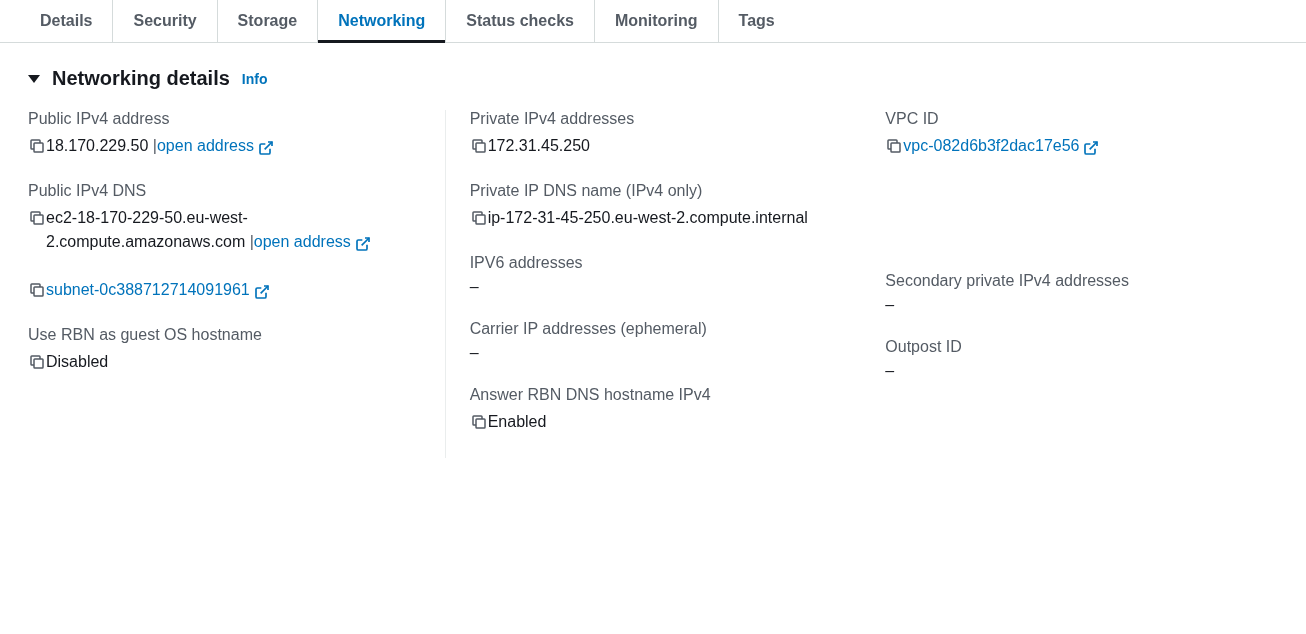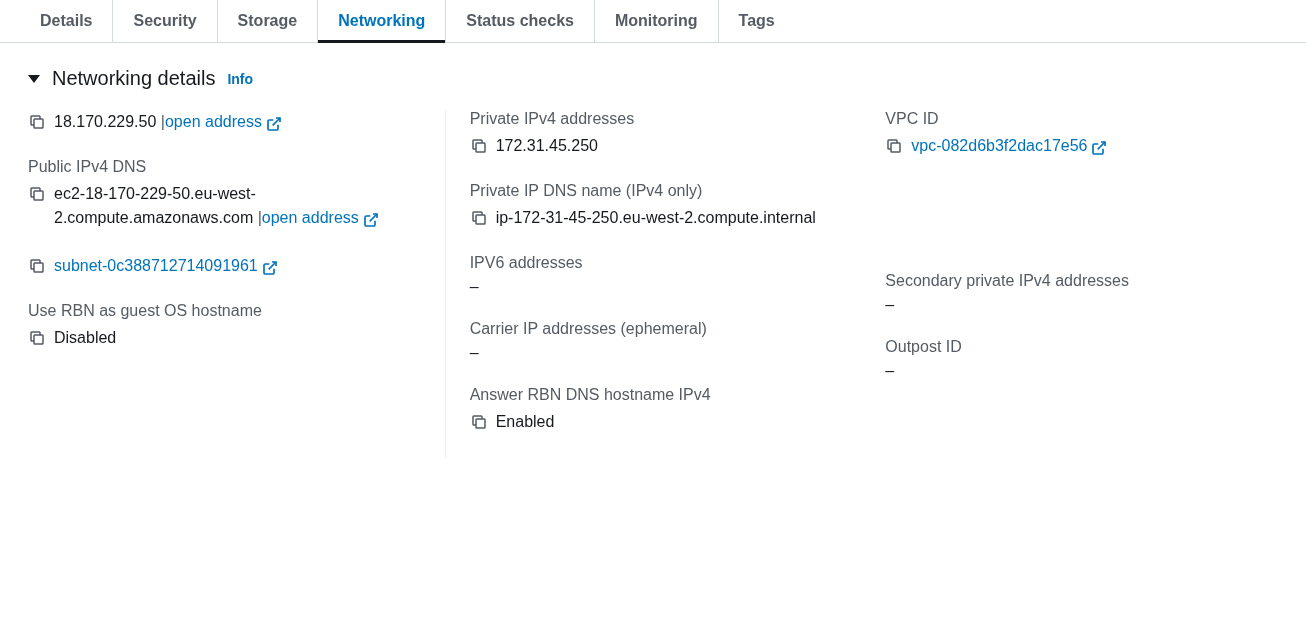--- a/index.html
+++ b/index.html
@@ -54,21 +54,21 @@
     .caret {
       width: 0;
       height: 0;
       border-left: 6px solid transparent;
       border-right: 6px solid transparent;
       border-top: 8px solid #16191f;
       cursor: pointer;
     }
     .section-title {
       font-size: 20px;
-      font-weight: 400;
+      font-weight: 700;
       color: #16191f;
     }
     .info-link {
       color: #0073bb;
       font-size: 14px;
       font-weight: 700;
       cursor: pointer;
     }
     .details-grid {
       display: grid;
@@ -89,21 +89,20 @@
       margin-bottom: 24px;
     }
     .field-label {
       color: #545b64;
       font-size: 16px;
       margin-bottom: 6px;
     }
     .field-value {
       display: flex;
       align-items: flex-start;
-      gap: 8px;
       font-size: 16px;
       color: #16191f;
       line-height: 1.5;
       flex-wrap: wrap;
     }
     .field-value .text-wrap {
       flex: 1;
       min-width: 0;
       word-break: break-word;
     }
@@ -164,20 +163,21 @@
   <div class="section-header">
     <div class="caret"></div>
     <div class="section-title">Networking details</div>
     <div class="info-link">Info</div>
   </div>
 
   <div class="details-grid">
 
     <div class="col">
       <div class="field">
+        <div class="field-label">Public IPv4 address</div>
         <div class="field-value">
           <span class="copy-icon">
             <svg viewBox="0 0 24 24">
                 <rect x="8" y="8" width="12" height="12" rx="1"></rect>
                 <path d="M16 8V5a1 1 0 0 0-1-1H5a1 1 0 0 0-1 1v10a1 1 0 0 0 1 1h3"></path>
               </svg>
           </span>
           <span class="text-wrap">
             <span>18.170.229.50</span>
             <span class="pipe"> |</span><span class="link"><span>open address</span><span class="external-icon"><svg viewBox="0 0 24 24">

